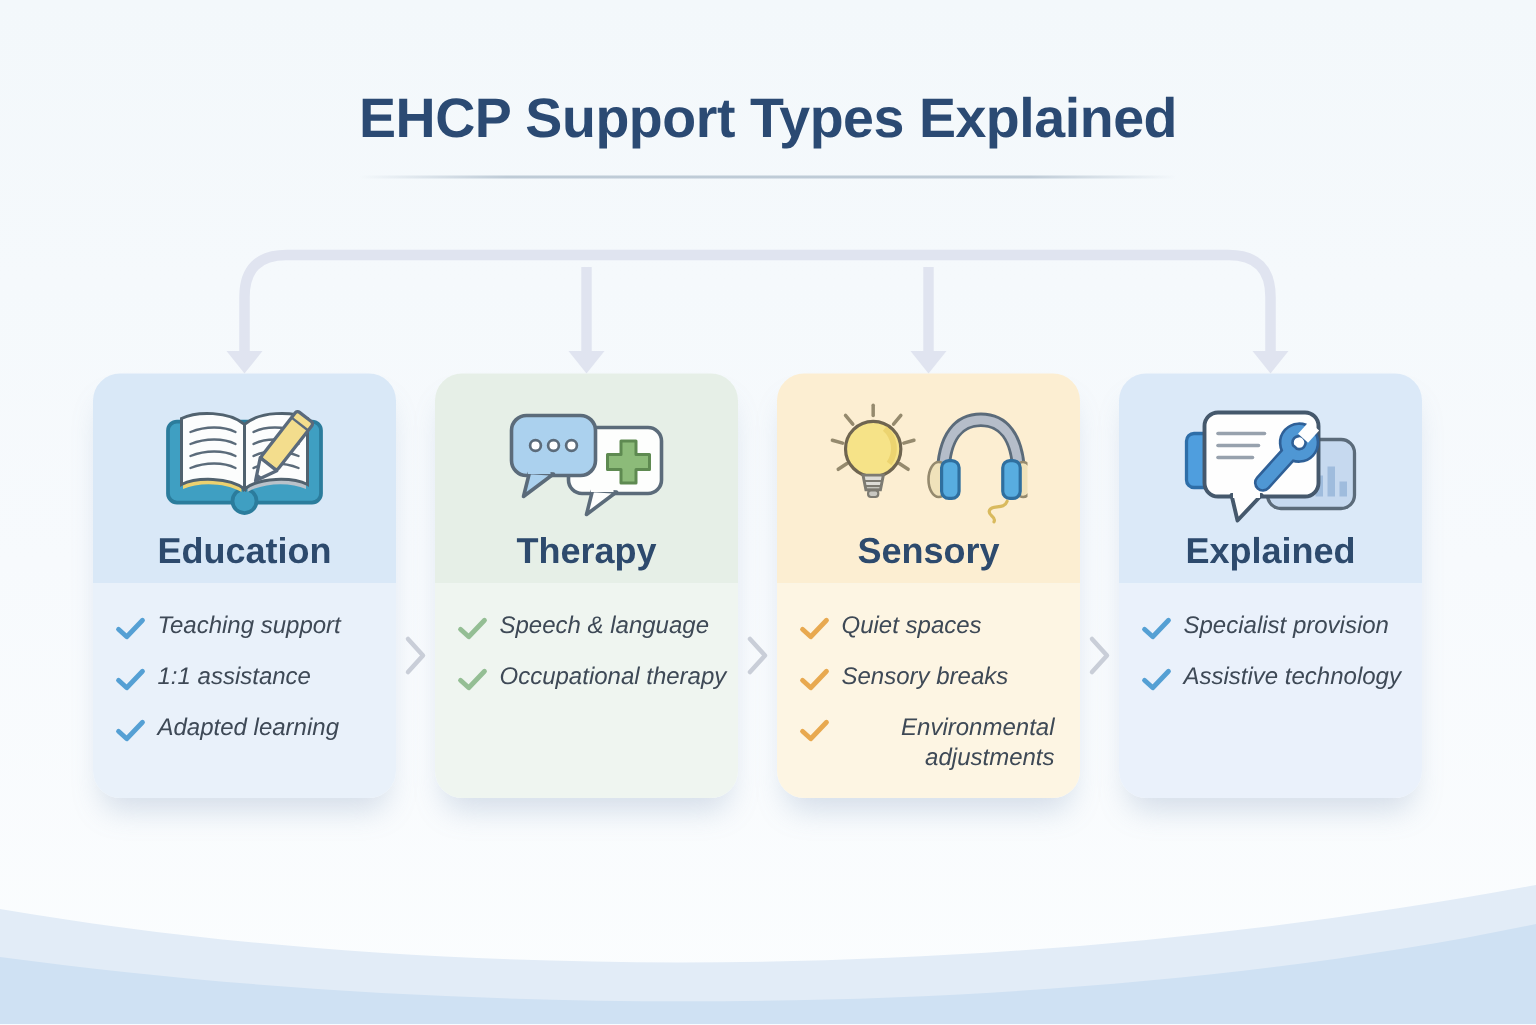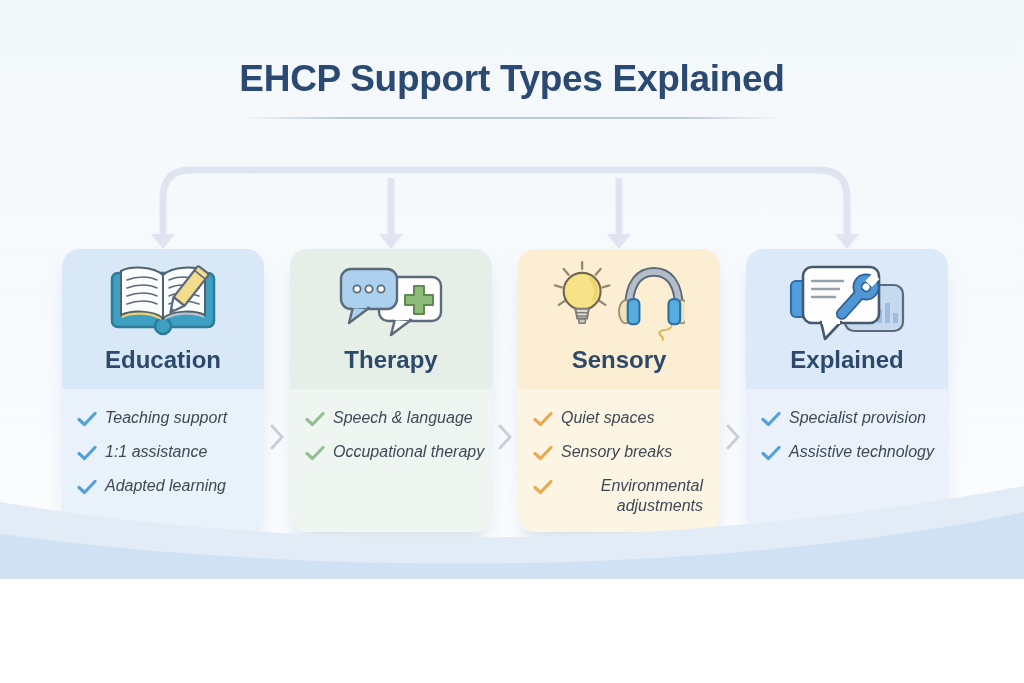--- a/index.html
+++ b/index.html
@@ -1,17 +1,17 @@
 <!DOCTYPE html>
 <html style="--title-color: #2b4a73; --card-title-color: #2d4a6d; --item-text: #3e4956; --connector: #e0e4f0; --chevron: #c9ced8; --wave-light: #e2ecf7; --wave-dark: #cfe1f3; --bg-top: #f3f8fb; --bg-bottom: #fbfdfe;"><head>
 <meta charset="utf-8">
 <style>
   html,body { margin:0; padding:0; background:#fff; }
   .canvas {
-    position:relative; width:1024px; height:579px; overflow:hidden;
+    position:relative; width:1024px; height:683px; overflow:hidden;
     background:linear-gradient(180deg, var(--bg-top) 0%, #f7fafd 55%, var(--bg-bottom) 100%);
     font-family:"Liberation Sans", sans-serif;
   }
   .page-title {
     position:absolute; top:58px; left:0; width:100%; margin:0;
     text-align:center; font-size:37px; font-weight:bold;
     color:var(--title-color); letter-spacing:-0.3px;
   }
   .title-underline {
     position:absolute; top:117px; left:50%; transform:translateX(-50%);
@@ -20,21 +20,21 @@
   }
   .connector { position:absolute; left:0; top:152px; width:1024px; height:100px; pointer-events:none; }
 
   .cards { position:absolute; left:62px; top:249px; width:886px; height:283px; display:flex; gap:26px; }
   .card {
     flex:1; display:flex; flex-direction:column; border-radius:18px;
     box-shadow:0 14px 20px -6px rgba(115,145,180,0.28);
   }
   .card-header {
     height:133px; background:var(--header-bg); border-radius:18px 18px 0 0;
-    display:flex; flex-direction:column; align-items:center; justify-content:center;
+    display:flex; flex-direction:column; align-items:center; justify-content:flex-end;
     padding-bottom:7px;
   }
   .card-icon { height:86px; display:flex; align-items:center; justify-content:center; margin-bottom:2px; }
   .card-title { margin:0; font-size:24px; font-weight:bold; color:var(--card-title-color); }
   .card-body {
     flex:1; margin:0; padding:19px 4px 0 15px; list-style:none;
     background:var(--body-bg); border-radius:0 0 18px 18px;font-style:italic;
   }
   .item { display:flex; align-items:flex-start; margin-bottom:13px; }
   .check { width:20px; height:16px; margin:3px 8px 0 0; flex-shrink:0; }

